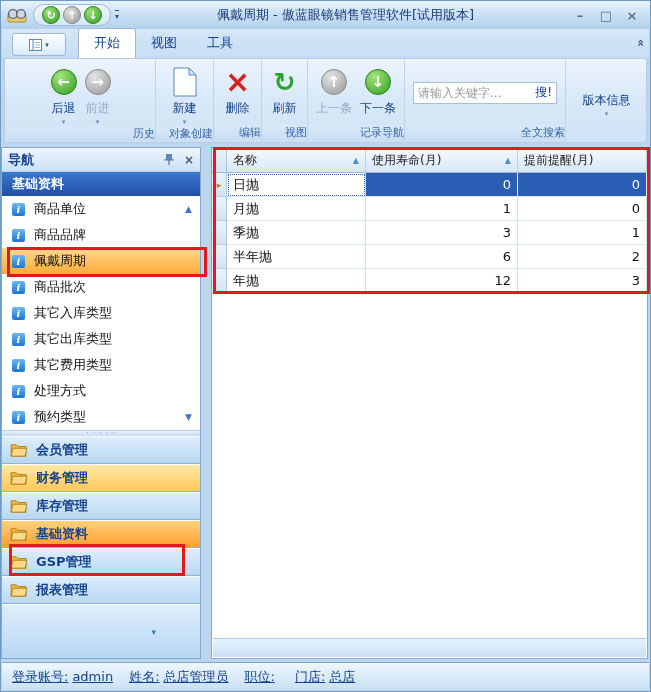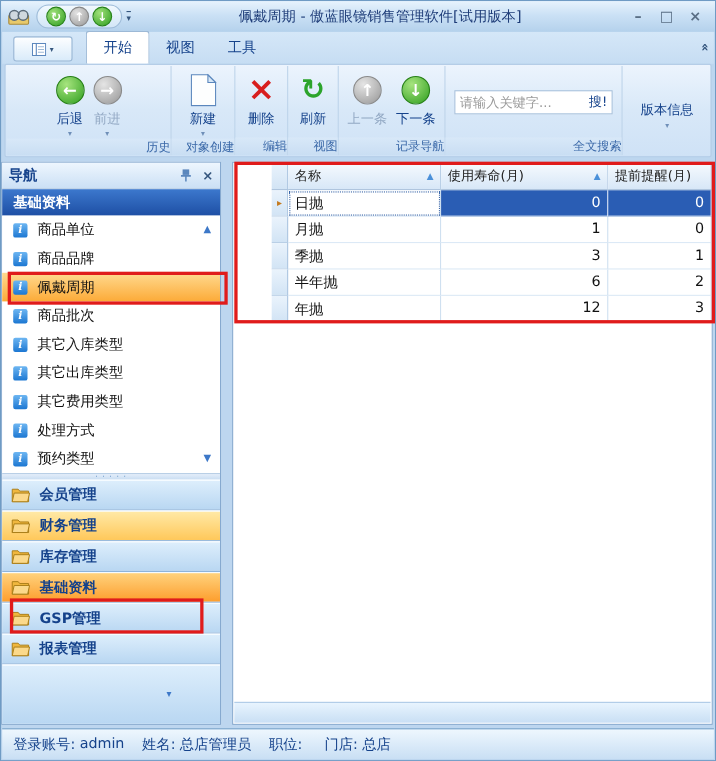--- a/index.html
+++ b/index.html
@@ -94,21 +94,21 @@
   .nav-group.selected { background:linear-gradient(#ffd27d,#fd9e2d); }
   .nav-bottom { flex:1; background:linear-gradient(#ddeefc,#b9d7f2); border-top:1px solid #f5fbff;
     display:flex; align-items:center; justify-content:flex-end; padding-right:44px; }
   .nav-bottom .ov { color:#3d78c8; font-size:9px; }
   .vsplit { position:absolute; left:204px; top:146px; width:6px; height:512px; background:#bdd6ef; }
 
   
   .main { position:absolute; left:210px; top:146px; width:437px; height:512px;
     background:#fff; border:1px solid #86a9cf; }
   .grid { position:absolute; left:0; top:0; right:0; }
-  .g-row { display:flex; height:24px;padding-left:35px; }
+  .g-row { display:flex; height:24px; }
   .g-hrow { height:25px; }
   .g-ind { width:15px; flex:none; background:linear-gradient(#eaf3fc,#d2e4f5); border-right:1px solid #a9c4e0;
     border-bottom:1px solid #b9cfe6; display:flex; align-items:center; justify-content:center;
     color:#c47a1e; font-size:9px; }
   .g-c { border-right:1px solid #cfe0f0; border-bottom:1px solid #dce9f6; display:flex; align-items:center;
     padding:0 6px; color:#111; font-size:13px; overflow:hidden; }
   .g-c1 { width:139px; flex:none; }
   .g-c2 { width:152px; flex:none; justify-content:flex-end; }
   .g-c3 { flex:1; justify-content:flex-end; }
   .g-hrow .g-c { background:linear-gradient(#f6fafe,#d7e7f7); border-right:1px solid #b9cfe6;
@@ -116,21 +116,21 @@
   .g-hrow .g-ind { border-bottom:1px solid #9db9d6; }
   .sortic { margin-left:auto; color:#4a90d9; font-size:8px; }
   .g-row.sel .g-c2, .g-row.sel .g-c3 { background:#2a5db4; color:#fff; border-right:1px solid #e8eefa; }
   .g-row.sel .g-c1 { background:#fff; outline:1px dotted #3a66a8; outline-offset:-2px; }
   .main-footer { position:absolute; left:1px; right:1px; bottom:1px; height:19px;
     background:linear-gradient(#e8f4fe,#c9dff4); border-top:1px solid #aac8e6; }
 
   
   .statusbar { position:absolute; left:1px; right:1px; bottom:1px; height:28px;
     background:linear-gradient(#eef7fe,#c9dff4); border-top:1px solid #7fa8cd;
-    display:flex; align-items:center; padding:0 10px; color:#15428b; font-size:13px; }
+    display:flex; align-items:center; padding:0 10px; color:#15428b; font-size:13px;text-decoration:underline; }
   .statusbar b { font-weight:normal; margin-right:16px; }
   .statusbar .lbl { margin-right:4px; }
 
   
   .anno { position:absolute; border:3px solid #e01b1b; pointer-events:none; }
   .anno-item  { left:6px;  top:246px; width:200px; height:30px; }
   .anno-group { left:8px;  top:543px; width:176px; height:32px; }
   .anno-table { left:212px; top:146px; width:437px; height:147px; }
 </style>
 </head>

